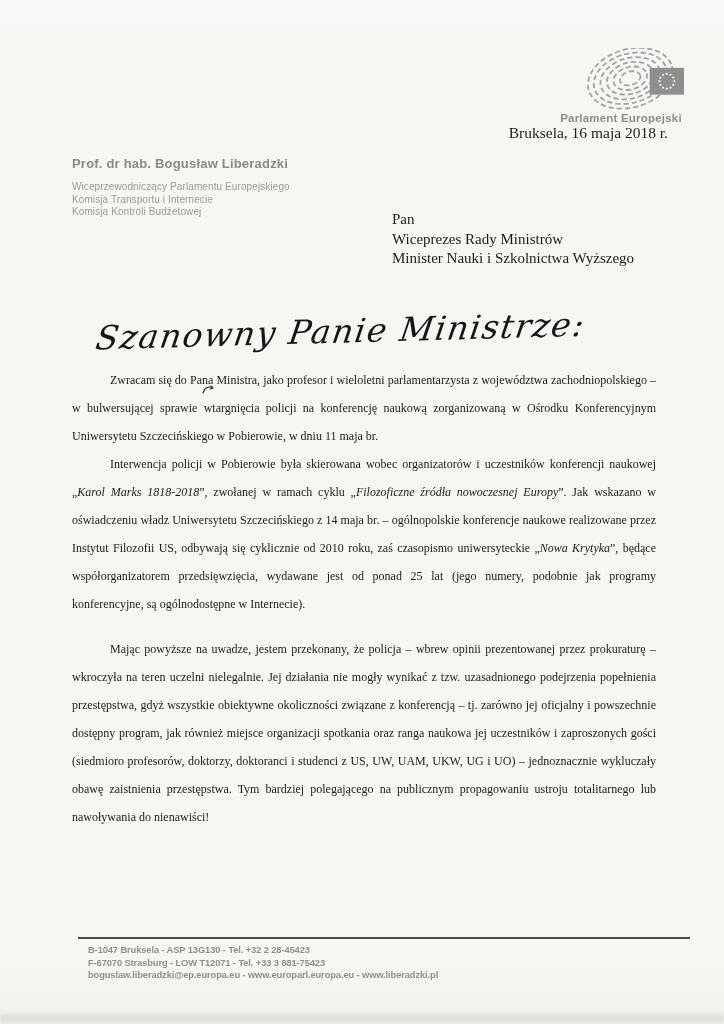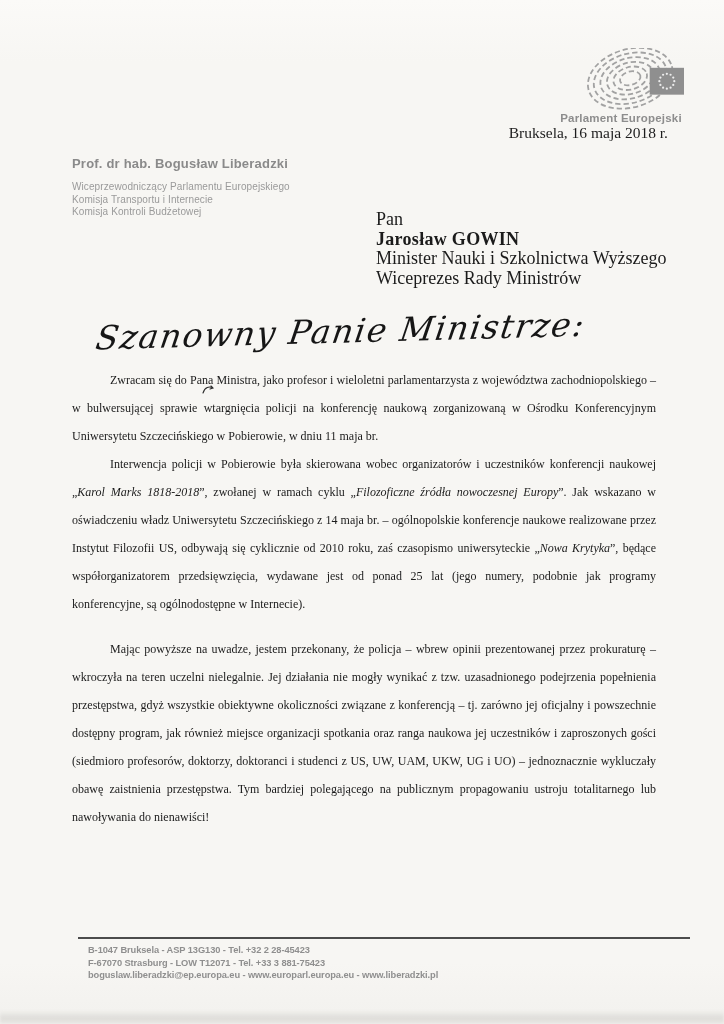--- a/index.html
+++ b/index.html
@@ -22,21 +22,21 @@
     letter-spacing:.2px;white-space:nowrap;
   }
   .dateline{
     position:absolute;top:124px;right:56px;
     font-size:15.5px;color:#1d1d1d;white-space:nowrap;
   }
   .sender{position:absolute;top:156px;left:72px;font-family:"Liberation Sans", sans-serif;}
   .sender-name{font-size:13px;font-weight:bold;color:#8a8a8a;letter-spacing:.2px;}
   .sender-titles{margin-top:10px;font-size:10px;line-height:12.5px;color:#9a9a9a;font-weight:normal;letter-spacing:.1px;}
   
-  .recipient{position:absolute;top:210px;left:376px;font-size:18px;line-height:19.5px;}
+  .recipient{position:absolute;top:210px;left:392px;font-size:15px;line-height:19.5px;}
   .recipient .bold{font-weight:bold;letter-spacing:.3px;}
   
   .handwriting{
     position:absolute;top:312px;left:96px;width:460px;
     font-family:"DejaVu Serif", serif;
     font-style:italic;font-size:33px;color:#161616;
     transform:rotate(-1.6deg) skewX(-10deg);
     letter-spacing:1.5px;white-space:nowrap;
   }
   .hand-mark{position:absolute;top:385px;left:201px;}
@@ -103,23 +103,22 @@
     <div class="sender-name">Prof. dr hab. Bogusław Liberadzki</div>
     <div class="sender-titles">
       <div>Wiceprzewodniczący Parlamentu Europejskiego</div>
       <div>Komisja Transportu i Internecie</div>
       <div>Komisja Kontroli Budżetowej</div>
     </div>
   </div>
 
   <div class="recipient">
     <div>Pan</div>
-    <div class="bold">Jarosław GOWIN</div>
+    <div>Wiceprezes Rady Ministrów</div>
     <div>Minister Nauki i Szkolnictwa Wyższego</div>
-    <div>Wiceprezes Rady Ministrów</div>
   </div>
 
   <div class="handwriting">Szanowny Panie Ministrze:</div>
 
   <svg class="hand-mark" width="14" height="10" viewBox="0 0 14 10">
     <path d="M2 8 C4 2, 8 1, 12 3 M10 1 L12 3 L9 4" fill="none" stroke="#2a2a2a" stroke-width="1.1" stroke-linecap="round"></path>
   </svg>
 
   <div class="letter-body">
       <p class="para"><span>Zwracam się do Pana Ministra, jako profesor i wieloletni parlamentarzysta z województwa zachodniopolskiego – w bulwersującej sprawie wtargnięcia policji na konferencję naukową zorganizowaną w Ośrodku Konferencyjnym Uniwersytetu Szczecińskiego w Pobierowie, w dniu 11 maja br.</span></p>

